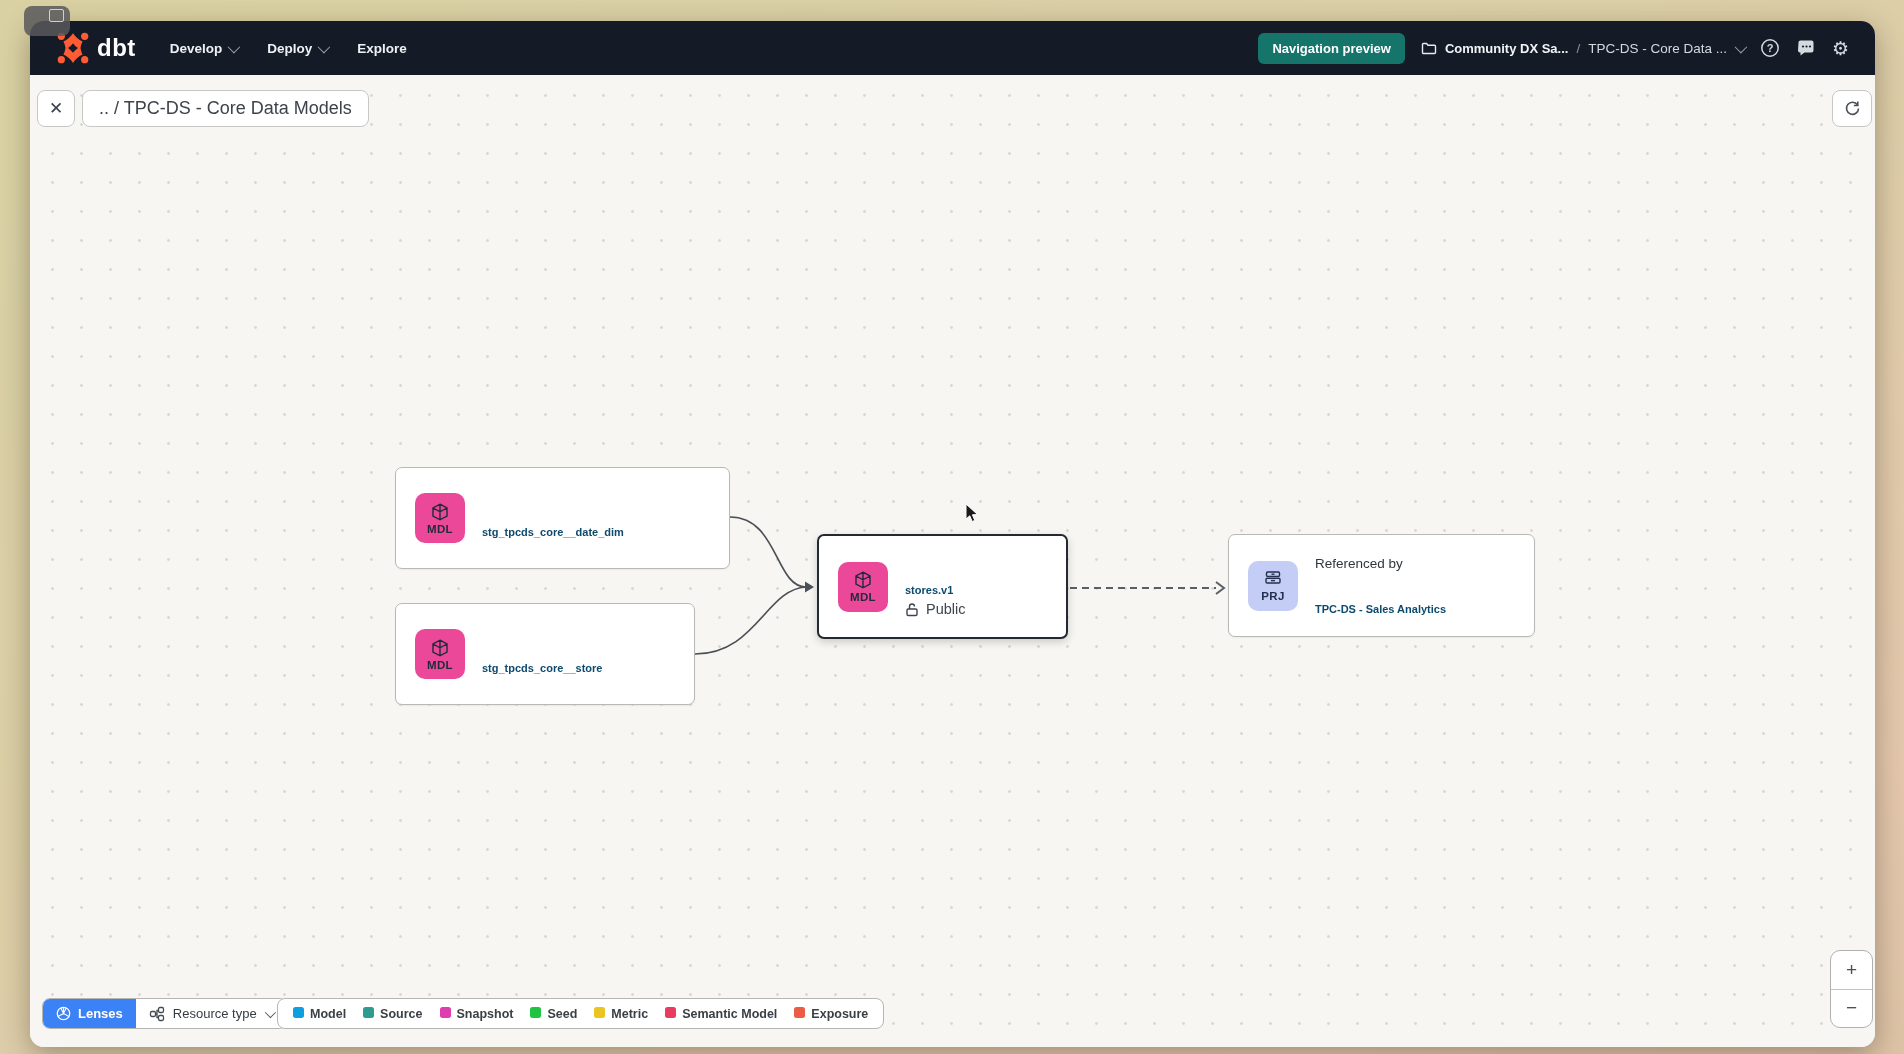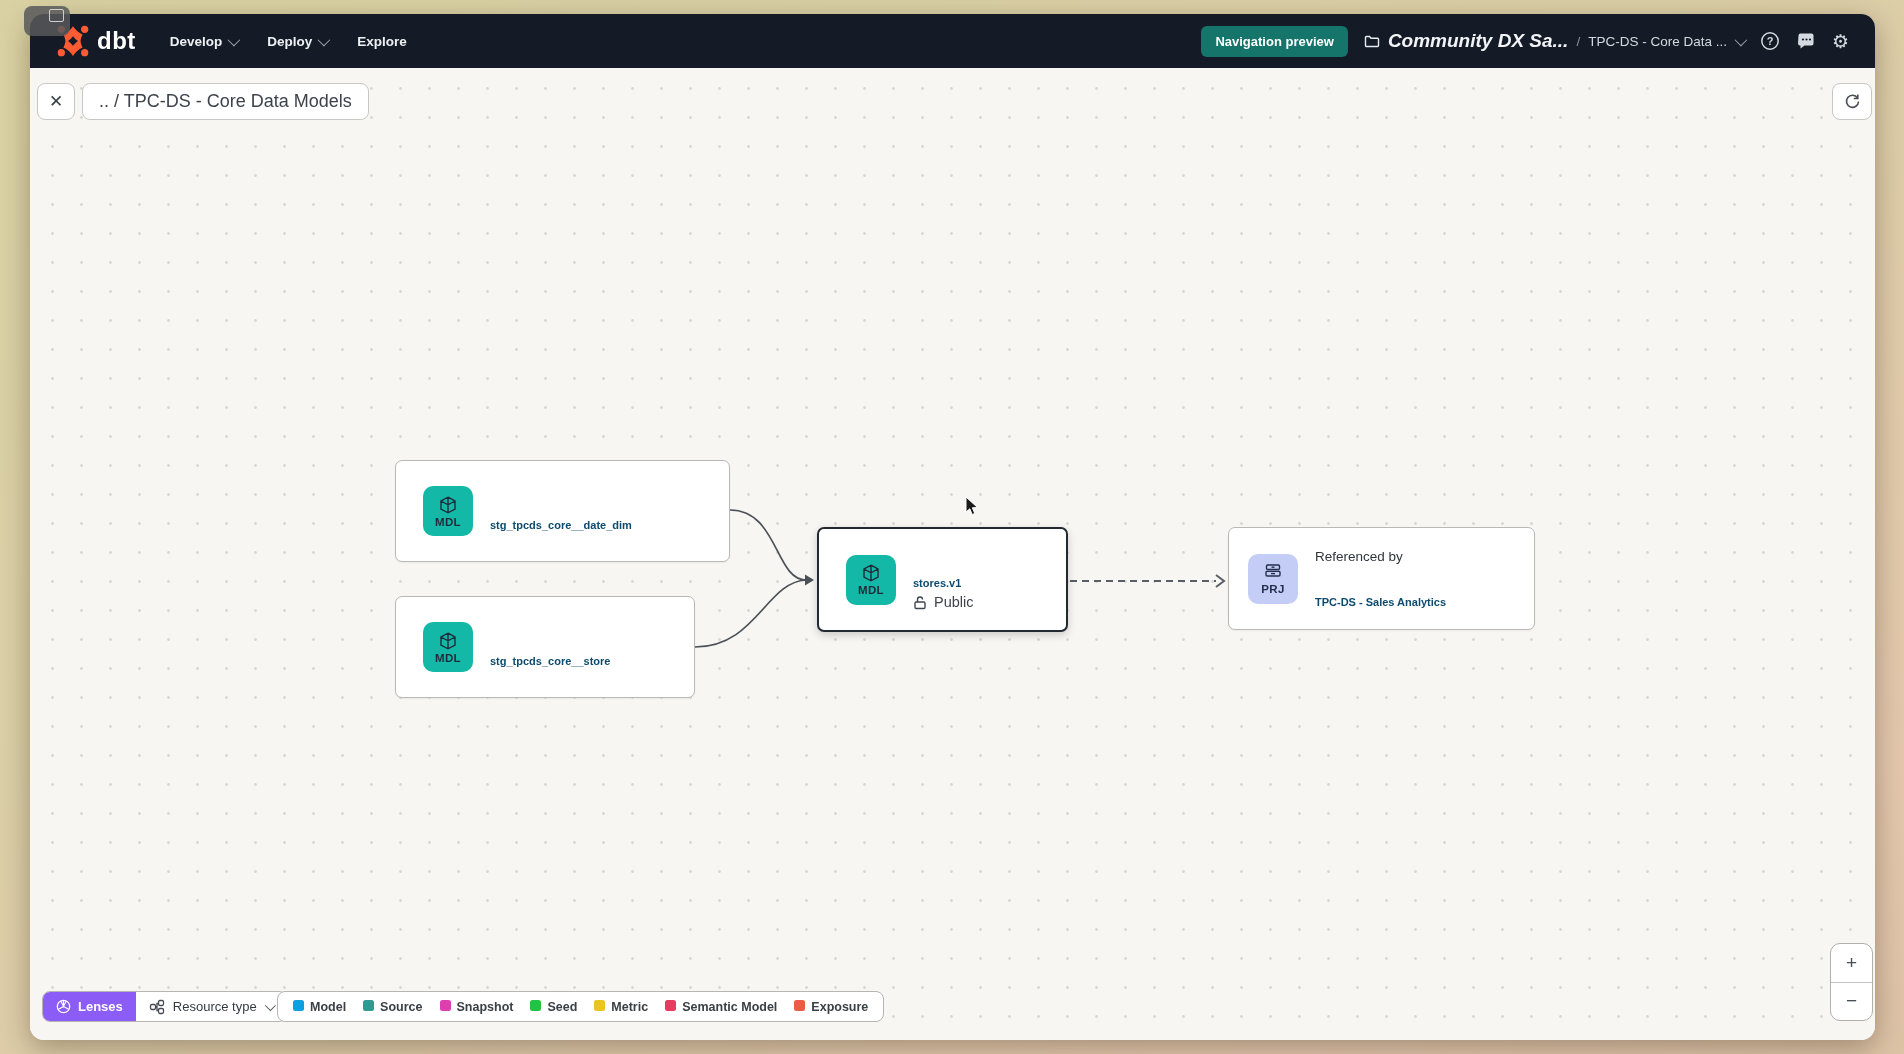--- a/index.html
+++ b/index.html
@@ -6,21 +6,21 @@
   html,body { width:1904px; height:1054px; overflow:hidden; }
   body {
     font-family:"Liberation Sans", sans-serif;
     background:linear-gradient(155deg,#d9d1a3 0%,#dbcfa6 40%,#e4c7ad 85%,#ddc3a6 100%);
     position:relative;
   }
   .stage { position:absolute; inset:0; }
 
   
   .window {
-    position:absolute; left:30px; top:14px; width:1845px; height:1026px;
+    position:absolute; left:30px; top:21px; width:1845px; height:1026px;
     border-radius:14px; background:#f7f6f4; overflow:hidden;
     box-shadow:0 8px 28px rgba(40,30,15,.35);
   }
 
   
   .artifact {
     position:absolute; left:24px; top:6px; width:46px; height:30px;
     background:rgba(88,88,90,.85); border-radius:8px; z-index:50;
   }
   .artifact .mini {
@@ -41,21 +41,21 @@
     display:flex; align-items:center; gap:6px; color:#eef1f4;
     font-size:13.5px; font-weight:bold; margin-right:30px; cursor:pointer;
   }
   .nav-chevron { width:9px; height:9px; border:solid #9aa2ad; border-width:0 1.6px 1.6px 0; transform:rotate(45deg) translateY(-2px); }
   .nav-right { margin-left:auto; display:flex; align-items:center; gap:16px; }
   .preview-badge {
     background:#15756b; color:#fff; font-size:13px; font-weight:bold;
     padding:8px 14px; border-radius:6px; cursor:pointer; white-space:nowrap;
   }
   .crumb { display:flex; align-items:center; gap:8px; white-space:nowrap; }
-  .crumb .acct { color:#f2f4f7; font-size:19px; font-weight:bold;font-style:italic; }
+  .crumb .acct { color:#f2f4f7; font-size:13px; font-weight:bold; }
   .crumb .sep { color:#8b929d; font-size:13.5px; }
   .crumb .proj { color:#d4d9e0; font-size:13.5px;text-align:right; }
   .icon-btn { color:#d5dae0; display:flex; align-items:center; cursor:pointer; }
   .gear-glyph { font-size:19px; line-height:1; color:#d5dae0; }
 
   
   .canvas {
     position:absolute; left:0; top:54px; right:0; bottom:0;
     background-color:#f7f6f3;
     background-image:radial-gradient(#dbd8d2 1.3px, transparent 1.5px);
@@ -75,38 +75,38 @@
   .node {
     position:absolute; background:#fff; border:1px solid #b8b8b5; border-radius:7px;
     display:flex; align-items:center; gap:17px; padding:0 19px; cursor:pointer;
     box-shadow:0 1px 2px rgba(0,0,0,.05);
   }
   .node.selected { border:2px solid #232930; box-shadow:0 3px 8px rgba(0,0,0,.18); }
   .badge {
     width:50px; height:50px; border-radius:10px; flex:0 0 auto;
     display:flex; flex-direction:column; align-items:center; justify-content:center; gap:1px;
   }
-  .badge-mdl { background:#14b8a6; color:#1f2b3a;margin-left:8px; }
+  .badge-mdl { background:#ec4899; color:#1f2b3a; }
   .badge-prj { background:#c4cdf5; color:#232f4e; }
   .badge-label { font-size:11.5px; font-weight:bold; letter-spacing:.3px; }
   .node-title { font-size:11px; color:#0c4a6e; font-weight:bold; white-space:nowrap;margin-top:28px; }
   .node-sub { display:flex; align-items:center; gap:7px; margin-top:5px; color:#3e454e; font-size:14.5px; }
   .node-kicker { font-size:13.5px; color:#2f353c; margin-bottom:4px; }
   .txtcol { display:flex; flex-direction:column; justify-content:center; }
 
   
   svg.edges { position:absolute; inset:0; width:100%; height:100%; pointer-events:none; }
 
   
   .lens-group {
     position:absolute; left:12px; top:977px; height:31px; display:flex;
     border:1px solid #b5b5b2; border-radius:8px; overflow:hidden; background:#fff;
   }
   .lens-btn {
-    background:#8b5cf6; color:#fff; font-size:13px; font-weight:bold;
+    background:#3b82f6; color:#fff; font-size:13px; font-weight:bold;
     display:flex; align-items:center; gap:7px; padding:10px 13px; cursor:pointer;
   }
   .rtype-btn {
     display:flex; align-items:center; gap:8px; padding:0 13px; font-size:13px;
     color:#353b42; cursor:pointer; background:#fff;
   }
   .small-chevron { width:8px; height:8px; border:solid #555b62; border-width:0 1.6px 1.6px 0; transform:rotate(45deg) translateY(-2px); }
 
   .legend {
     position:absolute; left:247px; top:977px; height:31px;

